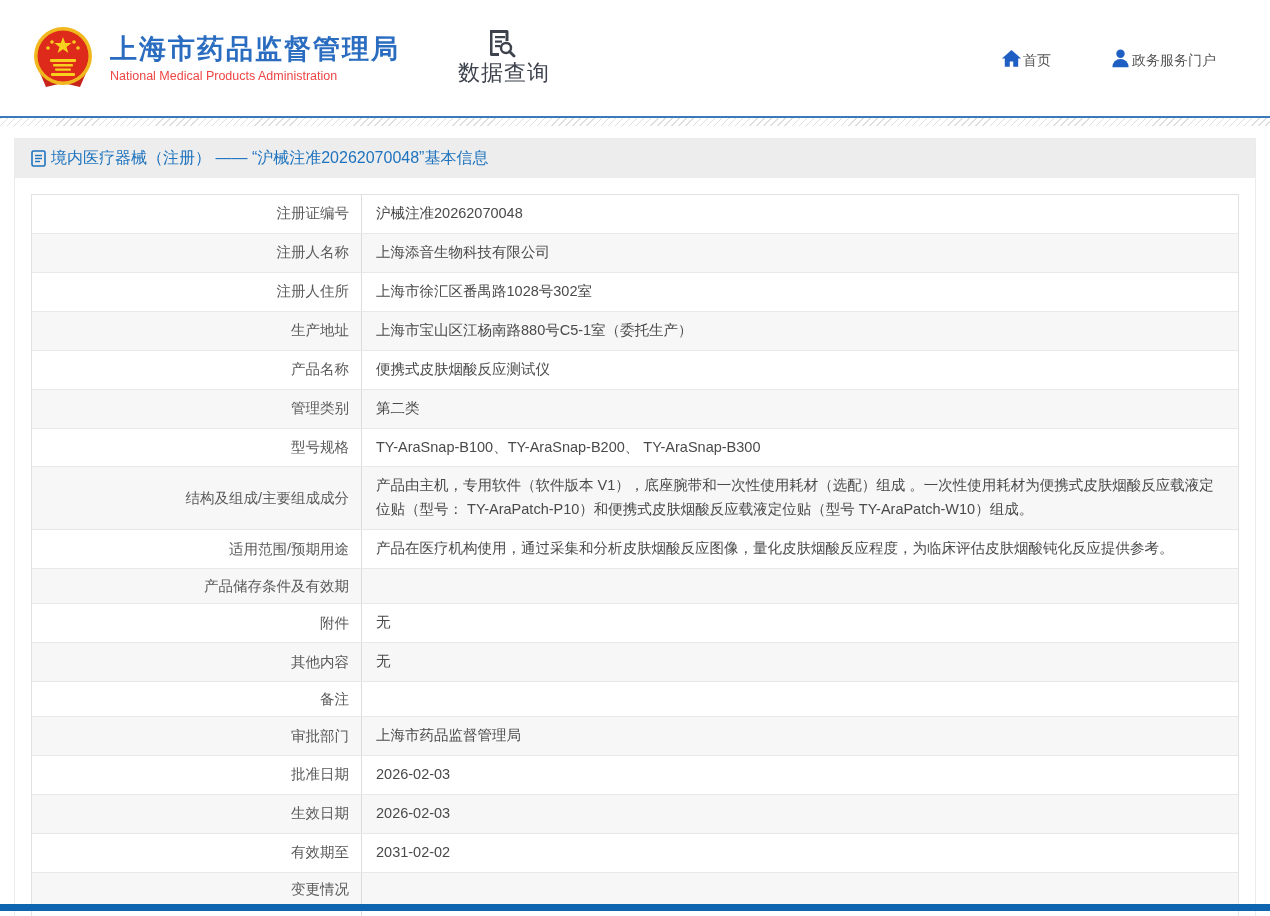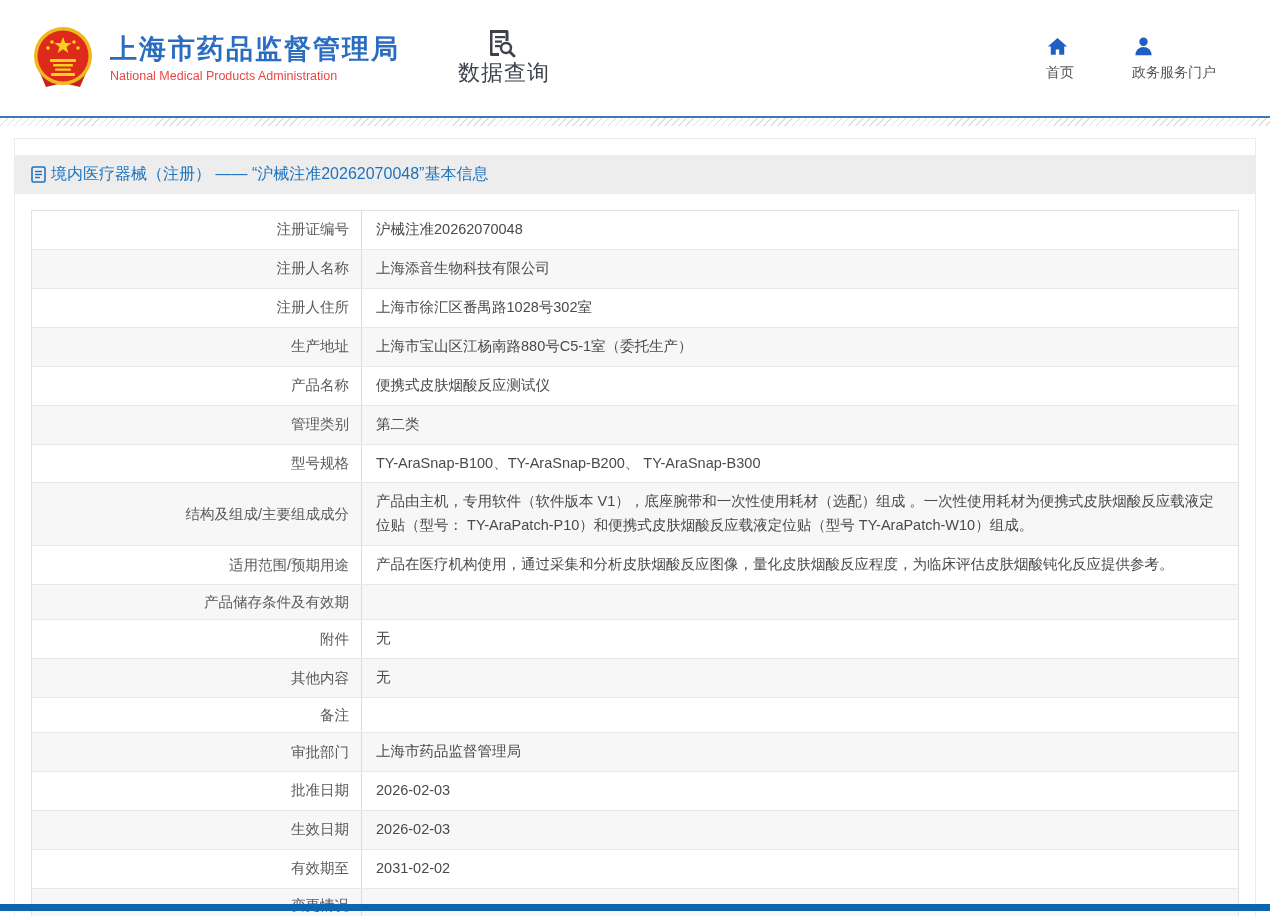--- a/index.html
+++ b/index.html
@@ -12,30 +12,30 @@
     border-bottom:2px solid #3a7ab8; background:#fff; }
   .logo-group { display:flex; align-items:center; }
   .emblem { width:66px; height:66px; margin-right:14px; flex:0 0 auto; }
   .org-names { display:flex; flex-direction:column; }
   .org-zh { color:#2a6cc0; font-size:27px; font-weight:bold; letter-spacing:2px; line-height:1.2; }
   .org-en { color:#ef4444; font-size:12.5px; margin-top:3px; }
   .dq-group { display:flex; align-items:center; margin-left:58px;flex-direction:column; }
   .dq-icon { width:30px; height:30px; margin-right:6px; }
   .dq-text { color:#3d424d; font-size:22px; letter-spacing:1px; }
   .top-nav { margin-left:auto; display:flex; align-items:center; gap:58px; padding-right:24px; }
-  .nav-item { display:flex; flex-direction:column; cursor:pointer; }
+  .nav-item { display:flex; flex-direction:row; align-items:center; cursor:pointer; }
   .nav-item svg { width:23px; height:23px; }
   .nav-label { color:#555; font-size:14px; margin-top:6px; white-space:nowrap; }
 
   
   .hatch { height:8px; background:repeating-linear-gradient(135deg,#dedede 0 1px,transparent 1px 5px); }
 
   
   .panel { margin:12px 14px 0; border:1px solid #ebebeb; background:#fff; }
-  .panel-title { background:#ededed; padding:9px 16px; display:flex; align-items:center;margin-top:16px; }
+  .panel-title { background:#ededed; padding:9px 16px; display:flex; align-items:center; }
   .title-doc-icon { width:15px; height:17px; margin-right:5px; flex:0 0 auto; }
   .panel-title-text { color:#1e73be; font-size:16px; }
 
   
   .table-wrap { margin:16px; border:1px solid #e2e2e2; }
   .trow { display:flex; align-items:center; border-bottom:1px solid #e8e8e8; background:#fff; min-height:35px; }
   .trow:last-child { border-bottom:none; }
   .trow.alt { background:#f7f7f7; }
   .tlabel { width:330px; flex:0 0 auto; padding:7px 12px 7px 8px;
     color:#5a5a5a; font-size:14.5px; border-right:1px solid #dcdcdc; align-self:stretch;

